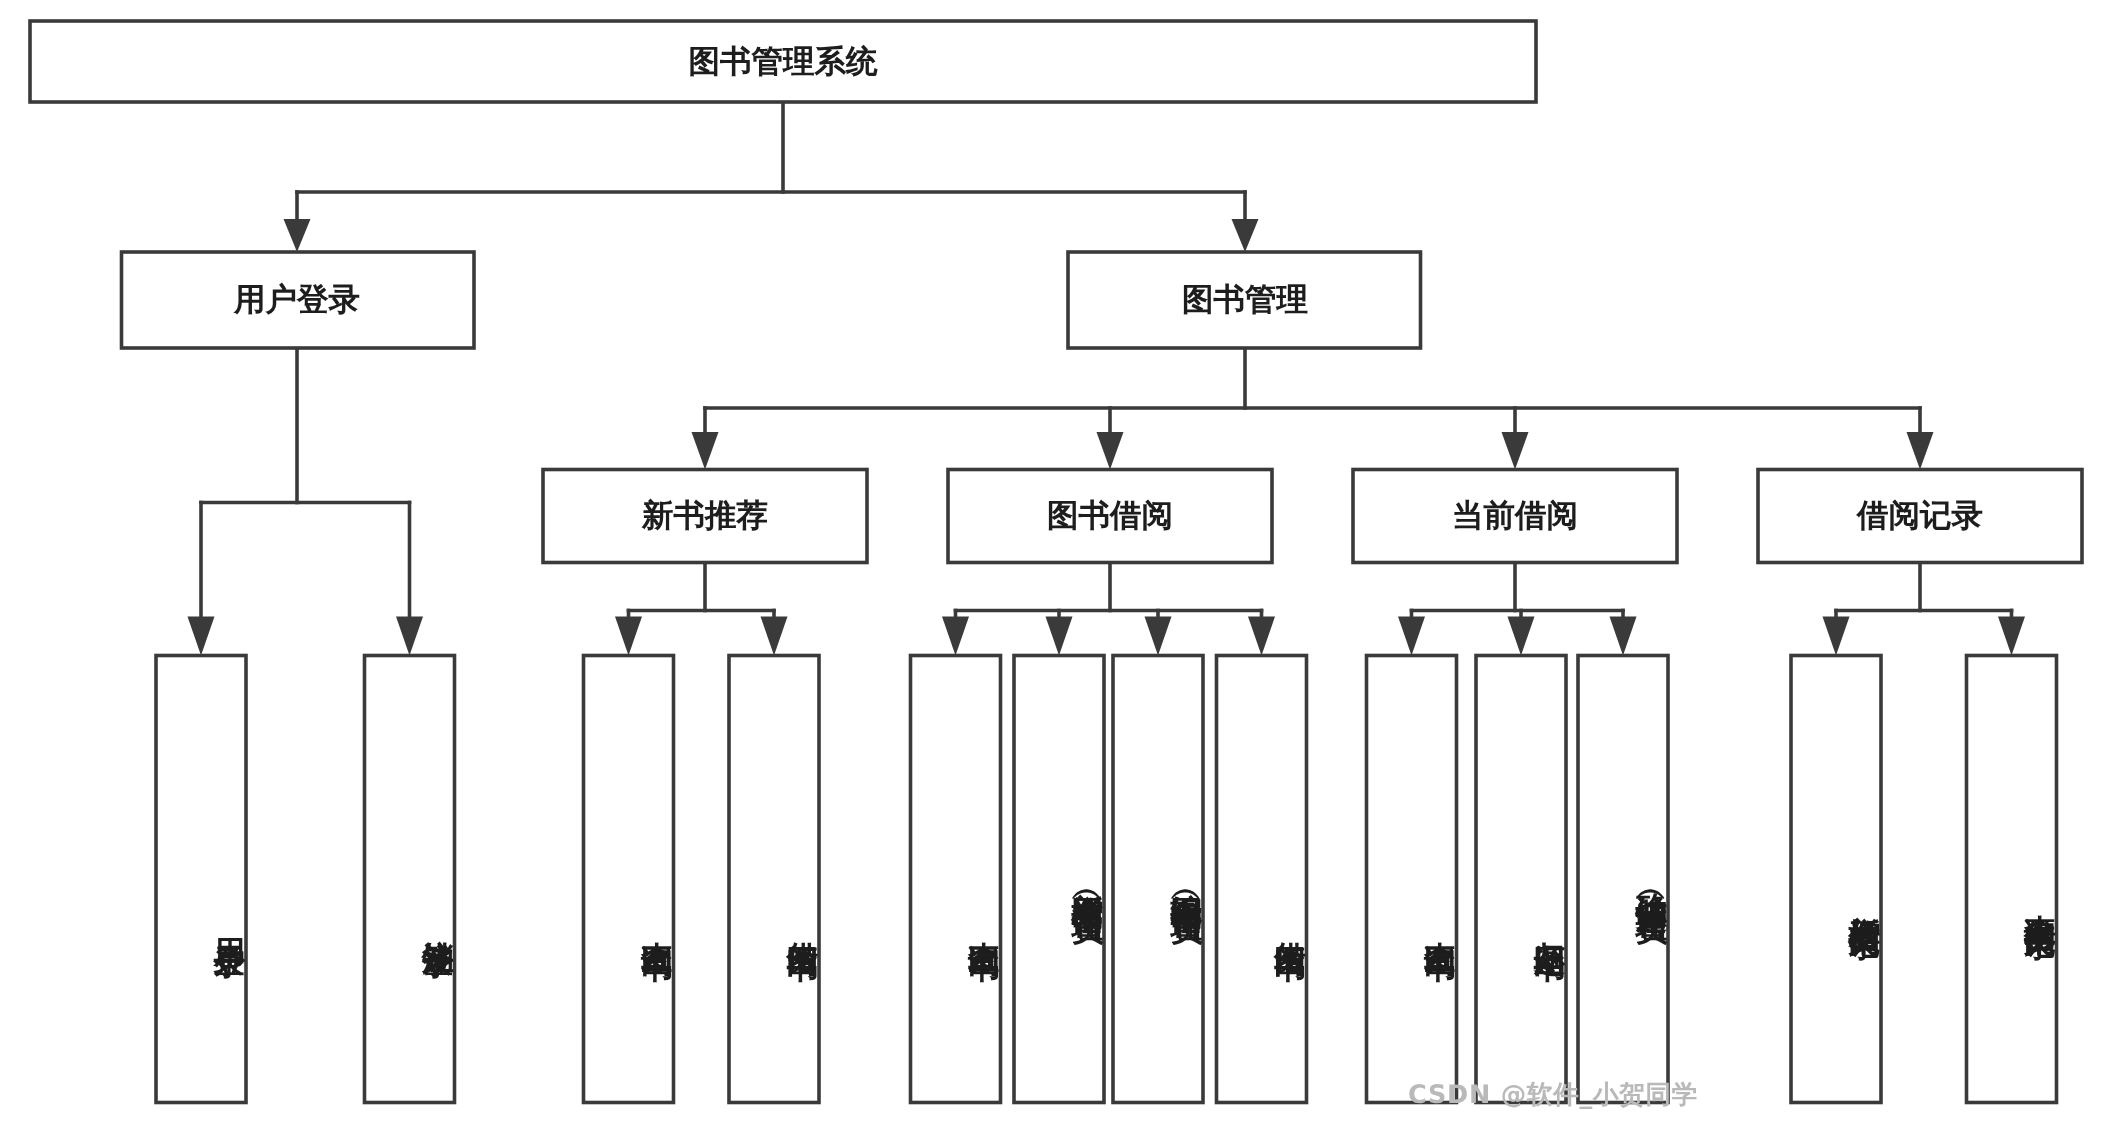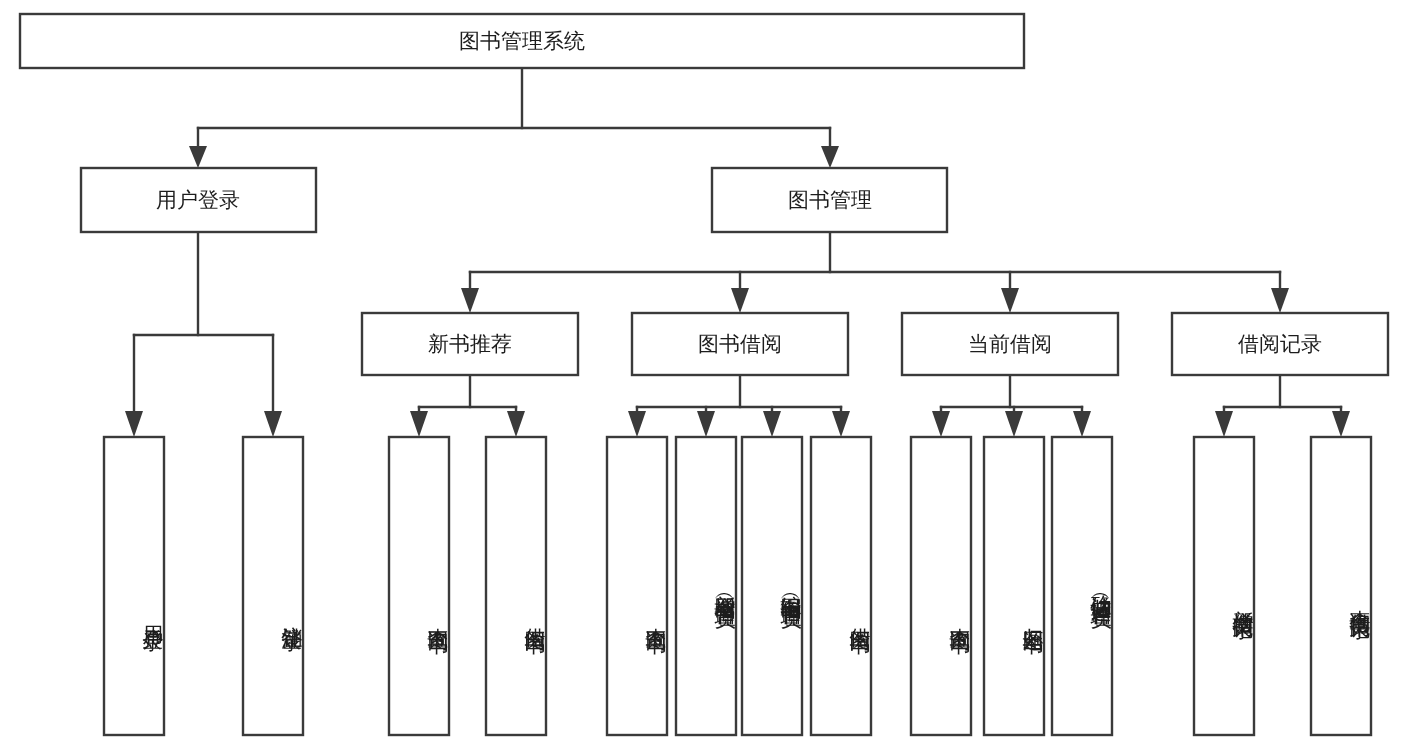--- a/index.html
+++ b/index.html
@@ -11,20 +11,21 @@
     width: 1405px;
     height: 747px;
     font-family: "DejaVu Sans", "Liberation Sans", sans-serif;
     overflow: hidden;
   }
   #diagram-root {
     position: relative;
     width: 1140px;
     height: 747px;
     background: #ffffff;
+    font-weight: bold;
   }
   svg.diagram-canvas {
     position: absolute;
     left: 0;
     top: 0;
     width: 1405px;
     height: 747px;
     display: block;
   }
   .node-box {
@@ -201,13 +202,14 @@
   <div class="leaf-label" style="left:607px; top:500px; width:60px; height:230px;">查询图书</div>
   <div class="leaf-label" style="left:676px; top:444px; width:60px; height:286px;">新增图书（管理员）</div>
   <div class="leaf-label" style="left:742px; top:444px; width:60px; height:286px;">编辑图书（管理员）</div>
   <div class="leaf-label" style="left:811px; top:500px; width:60px; height:230px;">借阅图书</div>
   <div class="leaf-label" style="left:911px; top:500px; width:60px; height:230px;">查询图书</div>
   <div class="leaf-label" style="left:984px; top:500px; width:60px; height:230px;">归还图书</div>
   <div class="leaf-label" style="left:1052px; top:444px; width:60px; height:286px;">确认归还（管理员）</div>
   <div class="leaf-label" style="left:1194px; top:470px; width:60px; height:258px;">新增借阅记录</div>
   <div class="leaf-label" style="left:1311px; top:470px; width:60px; height:258px;">查询借阅记录</div>
 
+  <div class="watermark">CSDN @软件_小贺同学</div>
 </div>
 
 </body></html>

